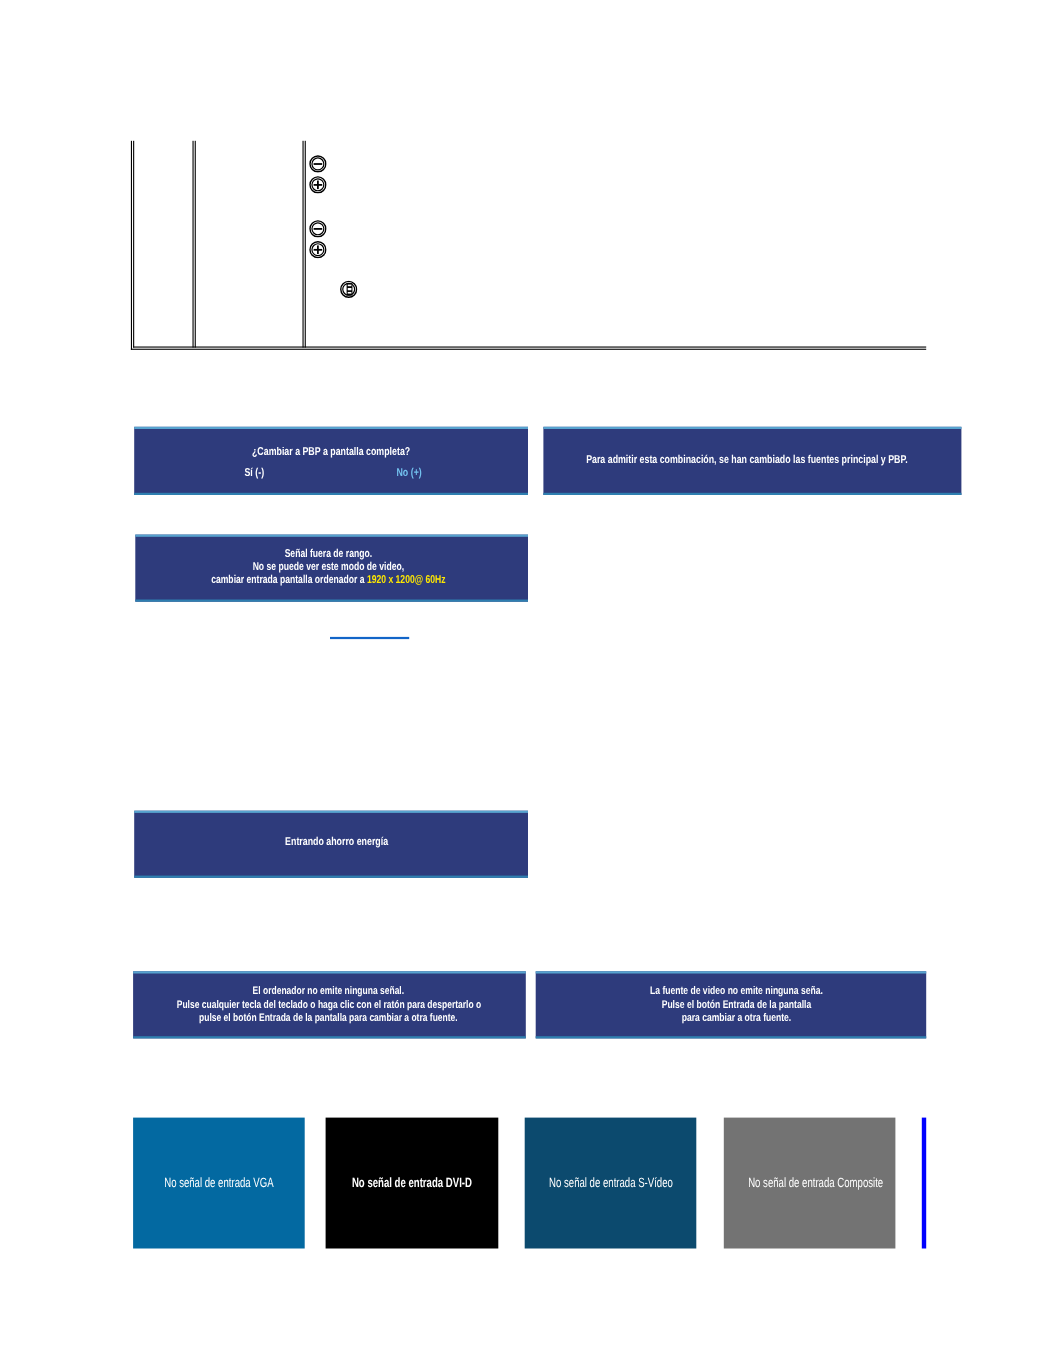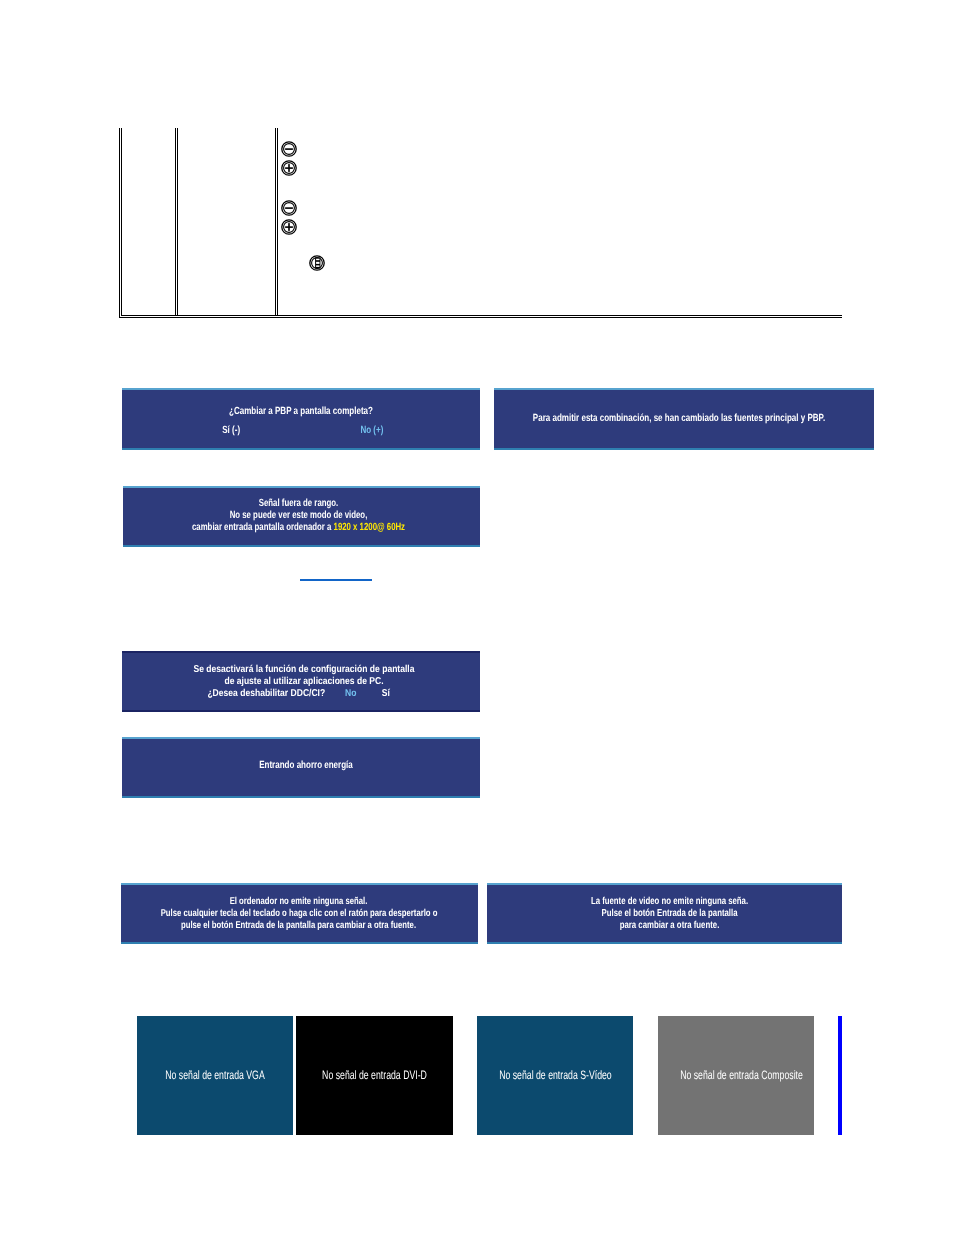--- a/index.html
+++ b/index.html
@@ -54,21 +54,21 @@
 #osd4 .l3 .ys{position:absolute;left:270px;}
 #osd5{left:122px;top:721px;width:358px;height:61px;text-align:center;}
 #osd5 .body{top:21px;left:5px;}
 #osd6{left:121px;top:867px;width:357px;height:61px;font-size:10px;}
 #osd6 .body{top:11px;left:-1px;}
 #osd7{left:487px;top:867px;width:355px;height:61px;font-size:10.1px;}
 #osd7 .body{top:11px;left:5px;}
 
 
 #scr1{left:121px;top:1000px;width:156px;height:119px;background:#000;}
-#scr2{left:296px;top:1000px;width:157px;height:119px;background:#000;}
+#scr2{left:296px;top:1000px;width:157px;height:119px;background:#000;font-weight:bold;}
 #scr3{left:477px;top:1000px;width:156px;height:119px;background:#00f;}
 #scr4{left:658px;top:1000px;width:156px;height:119px;background:#00f;}
 #scr5{left:838px;top:1000px;width:4px;height:119px;background:#00f;}
 .scr span{top:52px;}
 </style>
 </head>
 <body>
 
 <div class="page">
 
@@ -144,31 +144,20 @@
   <div class="osd lb" id="osd3" style="background-color: rgb(46, 59, 124); text-align: center;">
    <div class="body">
     <span class="ln">Señal fuera de rango.</span>
     <span class="ln">No se puede ver este modo de video,</span>
     <span class="ln"><span>cambiar entrada pantalla ordenador a </span><span class="hi">1920 x 1200@ 60Hz</span></span>
    </div>
   </div>
 
   <div class="link-rule" style="background-color: rgb(18, 101, 200);"></div>
 
-  <div class="osd nv" id="osd4" style="background-color: rgb(46, 59, 124);">
-   <div class="body">
-    <span class="ln">Se desactivará la función de configuración de pantalla</span>
-    <span class="ln">de ajuste al utilizar aplicaciones de PC.</span>
-    <span class="ln l3">
-          <span class="q">¿Desea deshabilitar DDC/CI?</span>
-          <span class="cy">No</span>
-          <span class="ys">Sí</span>
-        </span>
-   </div>
-  </div>
 
   <div class="osd lb" id="osd5" style="background-color: rgb(46, 59, 124);">
    <div class="body">
     <span class="ln">Entrando ahorro energía</span>
    </div>
   </div>
 
   <div class="osd lb" id="osd6" style="background-color: rgb(46, 59, 124);">
    <div class="body">
     <span class="ln">El ordenador no emite ninguna señal.</span>
@@ -178,21 +167,21 @@
   </div>
 
   <div class="osd lb" id="osd7" style="background-color: rgb(46, 59, 124); padding-left: 22px;">
    <div class="body">
     <span class="ln">La fuente de video no emite ninguna seña.</span>
     <span class="ln">Pulse el botón Entrada de la pantalla</span>
     <span class="ln">para cambiar a otra fuente.</span>
    </div>
   </div>
 
-  <div class="scr" id="scr1" style="background-color: #0c4a6e; margin-left: 16px;">
+  <div class="scr" id="scr1" style="background-color: #0369a1;">
     <span>No señal de entrada VGA</span>
   </div>
   <div class="scr" id="scr2" style="background-color: rgb(0, 0, 0);">
     <span>No señal de entrada DVI-D</span>
   </div>
   <div class="scr" id="scr3" style="background-color: #0c4a6e;">
     <span>No señal de entrada S-Vídeo</span>
   </div>
   <div class="scr" id="scr4" style="background-color: #737373;">
     <span>No señal de entrada Composite</span>

